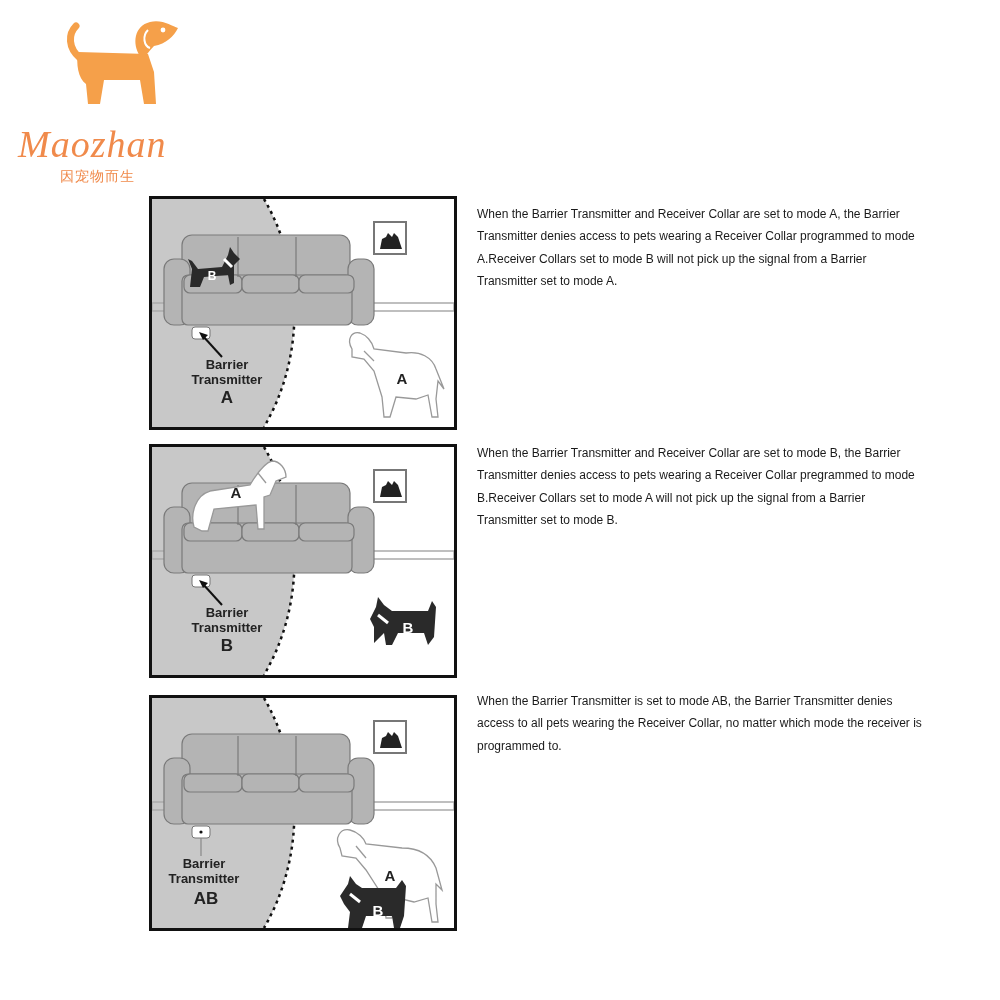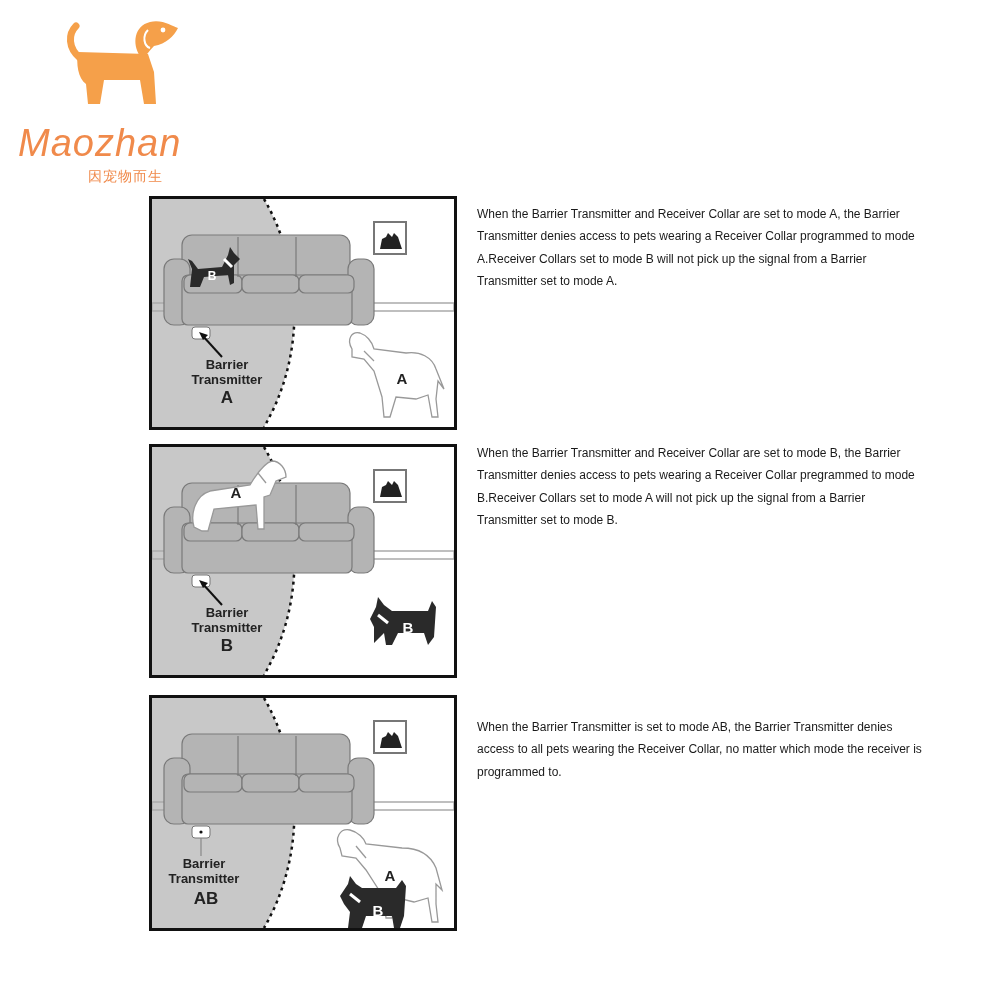--- a/index.html
+++ b/index.html
@@ -1,20 +1,20 @@
 <!DOCTYPE html>
 <html><head>
 <meta charset="utf-8">
 <style>
   html, body { margin:0; padding:0; background:#ffffff; }
   body { width:1000px; height:1000px; position:relative; overflow:hidden; font-family:"Liberation Sans", sans-serif; }
   .logo { position:absolute; left:0; top:0; width:240px; height:190px; }
   .logo-mark { position:absolute; left:62px; top:14px; }
-  .brand { position:absolute; left:18px; top:122px; font-family:Liberation Sans, sans-serif; font-size:38px; font-style:italic; color:#f08a4b; letter-spacing:1px; }
-  .brand-sub { position:absolute; left:88px; top:168px; font-size:14px; color:#f08a4b; letter-spacing:1px; }
+  .brand { position:absolute; left:18px; top:122px; font-family:Liberation Serif, serif; font-size:38px; font-style:italic; color:#f08a4b; letter-spacing:1px; }
+  .brand-sub { position:absolute; left:60px; top:168px; font-size:14px; color:#f08a4b; letter-spacing:1px; }
   .panel { position:absolute; left:149px; width:308px; border:3px solid #111; box-sizing:border-box; background:#fff; overflow:hidden; }
   .panel svg { position:absolute; left:0; top:0; }
   .desc { position:absolute; left:477px; width:450px; font-size:12px; line-height:22.4px; color:#1a1a1a; }
   .label-svg-text { font-family:"Liberation Sans", sans-serif; font-weight:bold; }
 </style>
 </head>
 <body>
 
 <div class="logo">
   <svg class="logo-mark" width="120" height="95" viewBox="0 0 120 95">
@@ -152,13 +152,13 @@
     </g>
     <text class="label-svg-text" x="238" y="183" font-size="15" fill="#222" text-anchor="middle">A</text>
 
     <g>
       <path d="M196 230 L198 214 L192 206 L188 198 L196 186 L198 178 L204 186 L210 190 L244 190 L250 182 L254 188 L252 218 L248 230 L242 230 L240 218 L214 218 L210 230 Z" fill="#2a2a2a"></path>
       <path d="M198 196 L208 204" stroke="#fff" stroke-width="3"></path>
       <text class="label-svg-text" x="226" y="218" font-size="15" fill="#fff" text-anchor="middle">B</text>
     </g>
   </svg>
 </div>
-<div class="desc" style="top:716px;">When the Barrier Transmitter is set to mode AB, the Barrier Transmitter denies access to all pets wearing the Receiver Collar, no matter which mode the receiver is programmed to.</div>
+<div class="desc" style="top:690px;">When the Barrier Transmitter is set to mode AB, the Barrier Transmitter denies access to all pets wearing the Receiver Collar, no matter which mode the receiver is programmed to.</div>
 
 </body></html>

